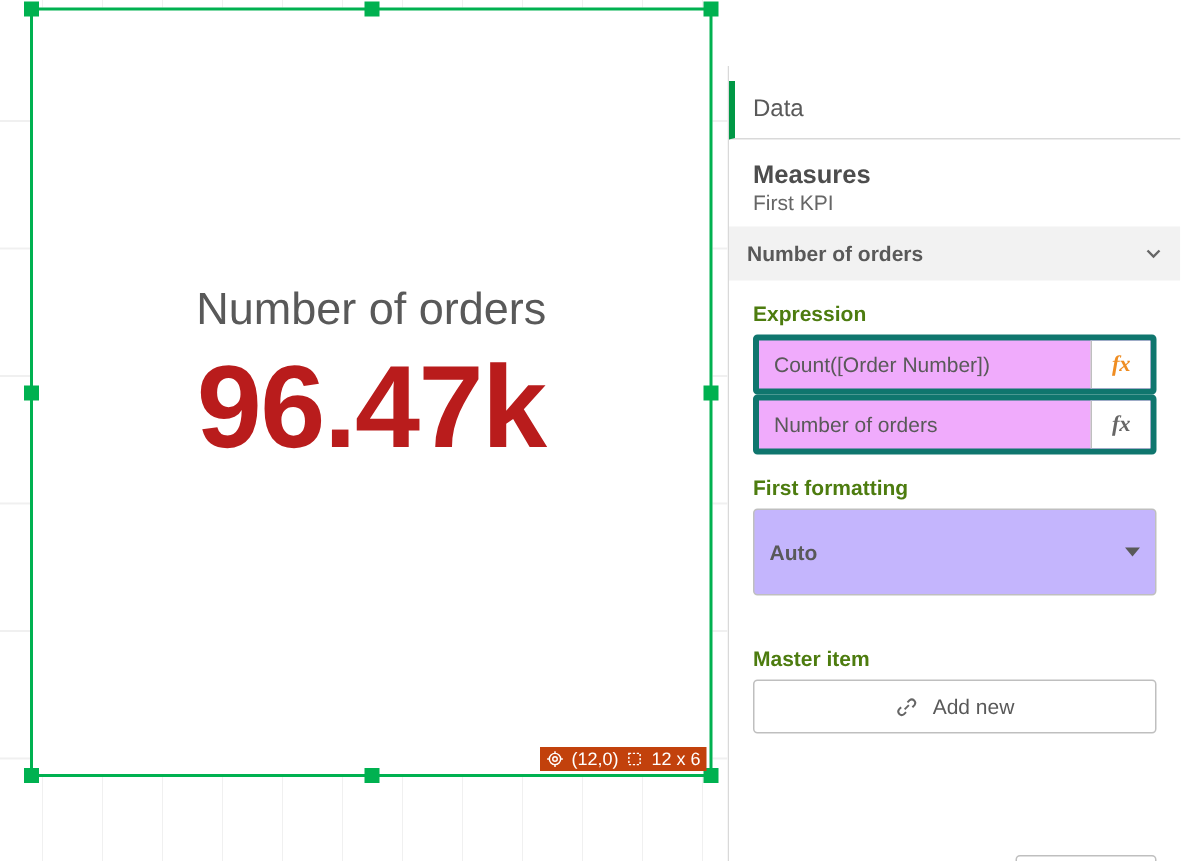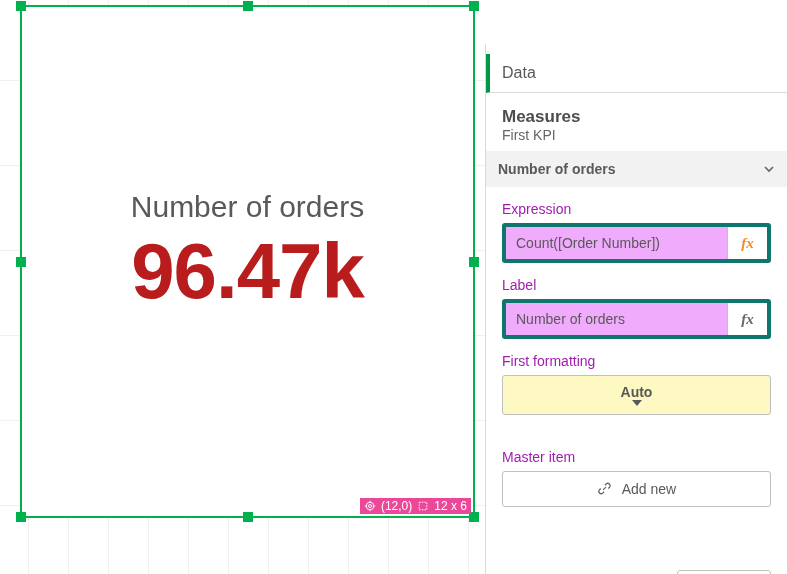--- a/index.html
+++ b/index.html
@@ -61,21 +61,21 @@
   .h-bl { left: -6px; bottom: -6px; }
   .h-br { right: -6px; bottom: -6px; }
   .h-tm { left: 50%; top: -6px; transform: translateX(-50%); }
   .h-bm { left: 50%; bottom: -6px; transform: translateX(-50%); }
   .h-ml { left: -6px; top: 50%; transform: translateY(-50%); }
   .h-mr { right: -6px; top: 50%; transform: translateY(-50%); }
   .obj-info {
     position: absolute;
     right: 2px;
     bottom: 2px;
-    background: #ec4899;
+    background: #c2410c;
     color: #fff;
     font-size: 12px;
     padding: 1px 4px;
     display: flex;
     align-items: center;
     gap: 5px;
     font-weight: 500;
   }
   .obj-info svg { width: 12px; height: 12px; }
   .panel {
@@ -122,23 +122,24 @@
     align-items: center;
     justify-content: space-between;
     margin: 0 -16px;
     cursor: pointer;
   }
   .chev-down {
     width: 12px; height: 12px;
   }
   .section-label {
     font-size: 14px;
-    color: #a21caf;
+    color: #4d7c0f;
     margin-top: 14px;
     margin-bottom: 6px;
+    font-weight: bold;
   }
   .field-row {
     display: flex;
     border: 4px solid #0f766e;
     border-radius: 3px;
     overflow: hidden;
     background: #f0abfc;
   }
   .field-input {
     flex: 1;
@@ -155,45 +156,44 @@
     border-left: 1px solid #bfbfbf;
     display: flex;
     align-items: center;
     justify-content: center;
     background: #fff;
     cursor: pointer;
   }
   .fx-orange { color: #ef8d22; font-style: italic; font-weight: 700; font-size: 15px; font-family: Georgia, serif; }
   .fx-gray { color: #666; font-style: italic; font-weight: 700; font-size: 15px; font-family: Georgia, serif; }
   .select-box {
-    background: #fef9c3;
+    background: #c4b5fd;
     border: 1px solid #bfbfbf;
     border-radius: 3px;
-    padding: 8px 10px;
+    padding: 20px 10px;
     display: flex;
     justify-content: space-between;
     align-items: center;
     cursor: pointer;
     font-weight: 600;
     color: #595959;
-    flex-direction: column;
   }
   .tri-down {
     width: 0; height: 0;
     border-left: 5px solid transparent;
     border-right: 5px solid transparent;
     border-top: 6px solid #595959;
   }
   .add-new-btn {
     border: 1px solid #bfbfbf;
     border-radius: 3px;
     background: #fff;
     padding: 9px 10px;
     display: flex;
-    align-items: flex-start;
+    align-items: flex-end;
     justify-content: center;
     gap: 10px;
     cursor: pointer;
     color: #595959;
     font-size: 14px;
     width: 100%;
   }
   .link-icon { width: 15px; height: 15px; }
   .delete-row {
     display: flex;
@@ -265,21 +265,20 @@
     </div>
 
     <div class="section-label">Expression</div>
     <div class="field-row">
       <input class="field-input" readonly="" value="Count([Order Number])" style="">
       <div class="fx-btn">
         <span class="fx-orange">fx</span>
       </div>
     </div>
 
-    <div class="section-label">Label</div>
     <div class="field-row">
       <input class="field-input" value="Number of orders" style="">
       <div class="fx-btn">
         <span class="fx-gray">fx</span>
       </div>
     </div>
 
     <div class="section-label">First formatting</div>
     <div class="select-box">
       <span>Auto</span>

